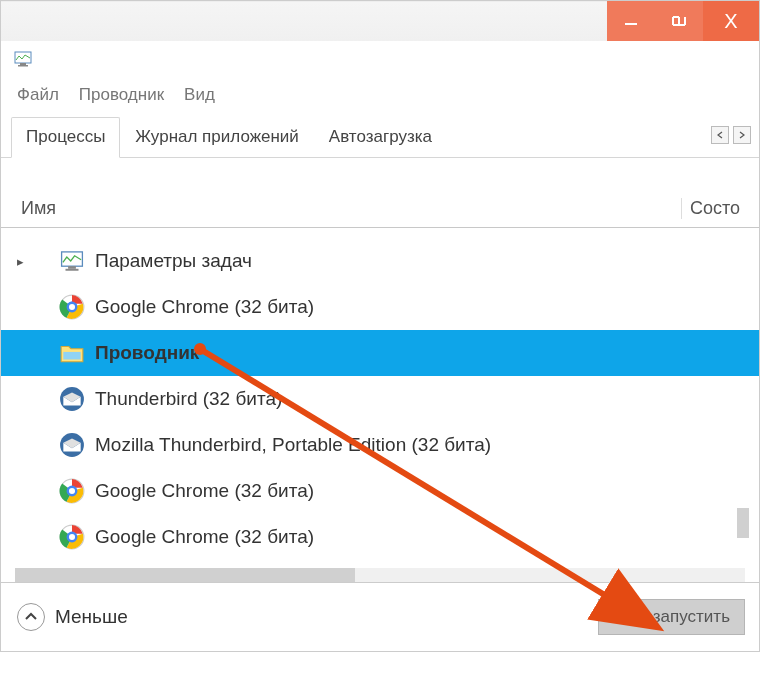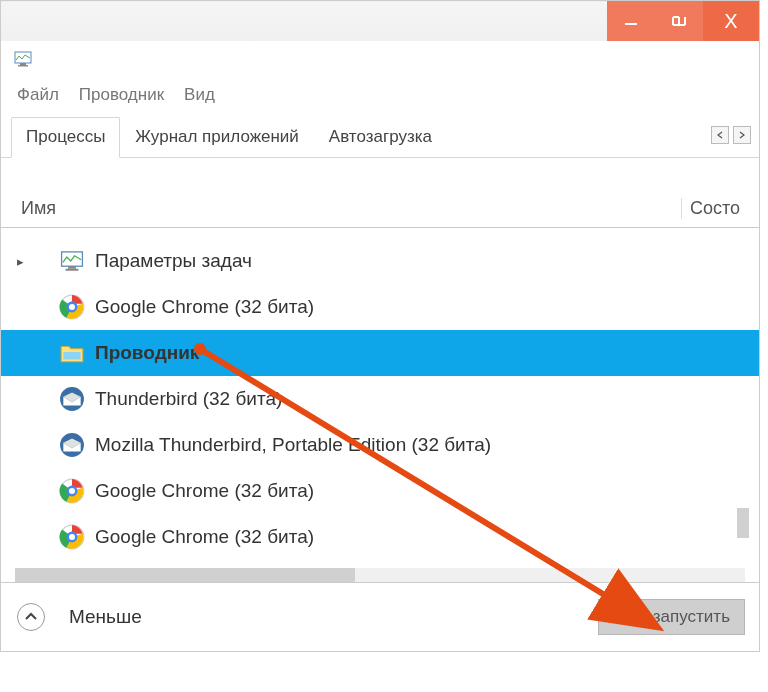--- a/index.html
+++ b/index.html
@@ -31,21 +31,21 @@
   .process-row.selected { background: #0ea5e9; font-weight: 700; }
   .expand-arrow { width: 20px; font-size: 13px; color: #555; }
   .proc-icon { width: 26px; height: 26px; margin-right: 10px; flex-shrink: 0; }
   .proc-indent { width: 42px; }
 
   .hscroll { margin: 8px 14px 0 14px; height: 14px; background: #f0f0f0; position: relative; }
   .hscroll-thumb { position: absolute; left: 0; top: 0; width: 340px; height: 100%; background: #d0d0d0; }
   .vscroll-hint { position: absolute; right: 10px; top: 280px; width: 12px; height: 30px; background: #d0d0d0; }
 
   .footer { border-top: 1px solid #ccc; padding: 16px 14px 16px 16px; display: flex; align-items: center; }
-  .less-btn { display: flex; align-items: center; gap: 24px; font-size: 19px; color: #333; }
+  .less-btn { display: flex; align-items: center; gap: 10px; font-size: 19px; color: #333; }
   .circ { width: 28px; height: 28px; border: 1px solid #999; border-radius: 50%; display: flex; align-items: center; justify-content: center; }
   .restart-btn { margin-left: auto; padding: 7px 14px; background: #cfcfcf; border: 1px solid #b5b5b5; font-size: 17px; color: #555; }
 
   .arrow-annotation { position: absolute; left: 194px; top: 343px; pointer-events: none; }
 </style>
 </head>
 <body>
 
 <div class="window">
 

